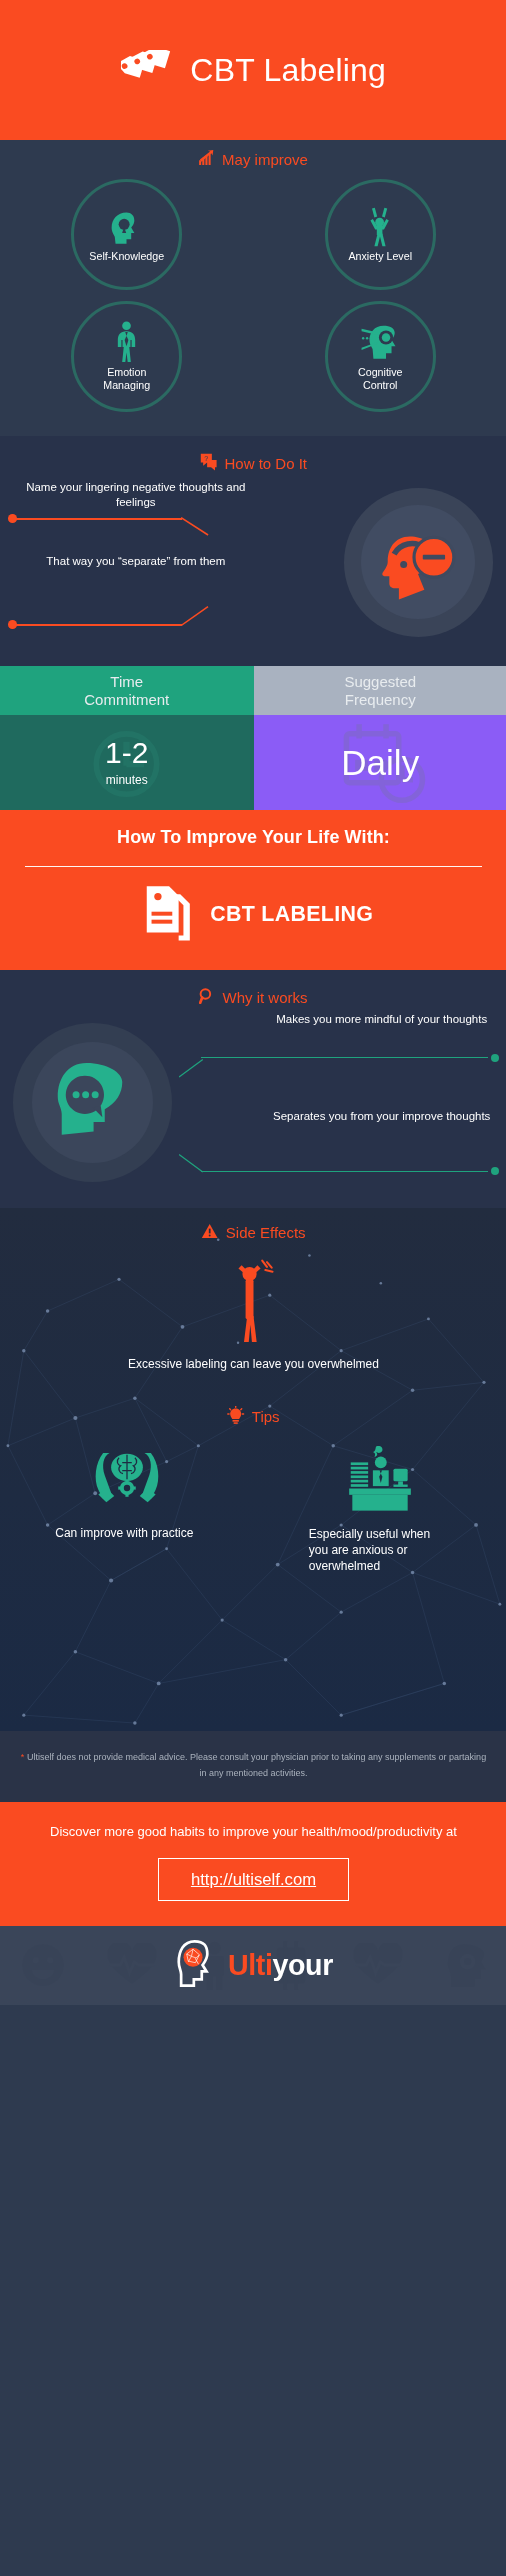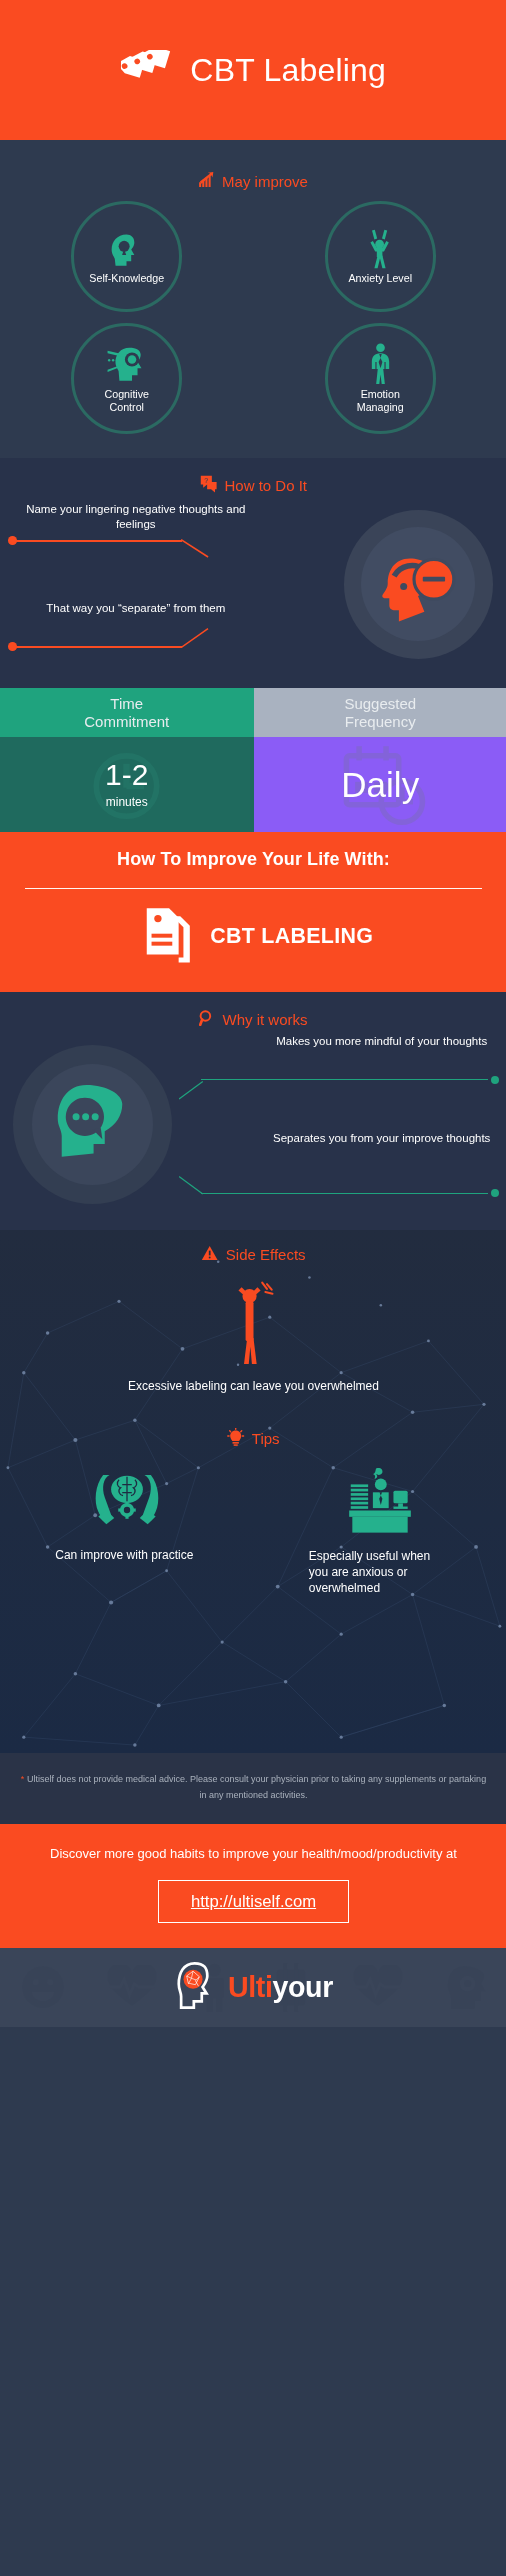--- a/index.html
+++ b/index.html
@@ -28,21 +28,21 @@
   .hdr-title {
     color: #ffffff;
     font-size: 32px;
     font-weight: 400;
     letter-spacing: 0.2px;
   }
 
   
   .s-improve {
     background: #2e3a4f;
-    padding: 32px 0 24px;
+    padding: 10px 0 24px;
   }
   .sec-head {
     display: flex;
     align-items: center;
     justify-content: center;
     gap: 7.1px;
     color: #fa4b21;
     font-size: 15px;
     margin-bottom: 4.8px;
   }
@@ -330,55 +330,55 @@
               <path d="M10 2 l3 11 l3.5 -1 l-3 -11 z"></path>
               <path d="M29 2 l-3 11 l-3.5 -1 l3 -11 z"></path>
               <circle cx="19.5" cy="19" r="5.5"></circle>
               <path d="M8 17 l3 -2 l5 8 h7 l5 -8 l3 2 l-6 11 h-11 z"></path>
               <rect x="16" y="27" width="7" height="8"></rect>
               <path d="M17 33 l-4 16 h4 l3 -12 l3 12 h4 l-4 -16 z"></path>
             </g>
           </svg>
         </span>
         <span class="circ-lbl">Anxiety Level</span>
+      </div>
+
+      <div class="circ">
+        <span class="circ-ico">
+          <svg width="27" height="41" viewBox="0 0 34 52">
+            <g fill="#25b18d">
+              <circle cx="17" cy="6" r="5.5"></circle>
+              <path d="M17 13 c-8 0 -11 5 -11 11 l0 9 l4.5 0 l0 -9 l1.5 0 l0 9 l10 0 l0 -9 l1.5 0 l0 9 l4.5 0 l0 -9 c0 -6 -3 -11 -11 -11 z"></path>
+              <path d="M15.4 14 l3.2 0 l-1.6 5 z" fill="#2e3a4f"></path>
+              <path d="M17 19 l2.4 5 l-2.4 8 l-2.4 -8 z" fill="#2e3a4f"></path>
+              <path d="M13.5 33 l-2 19 h4 l1.5 -12 l1.5 12 h4 l-2 -19 z"></path>
+            </g>
+          </svg>
+        </span>
+        <span class="circ-lbl"><span>Emotion</span><br><span>Managing</span></span>
       </div>
 
       <div class="circ">
         <span class="circ-ico">
           <svg width="41" height="38" viewBox="0 0 52 48">
             <g fill="#25b18d">
               <path d="M30 2 C18 2 12 11 12 20 c0 6 3 9 4 12 l1 12 h16 l0 -7 h7 l0 -9 h5 l-5 -8 c0 0 4 -4 4 -9 C44 5 38 2 30 2 Z"></path>
               <circle cx="33" cy="17" r="9" fill="#2e3a4f"></circle>
               <circle cx="33" cy="17" r="5.4"></circle>
               <path d="M24 11 L2 6 L2 9 L22 14 Z"></path>
               <path d="M24 22 L2 30 L2 33 L22 25 Z"></path>
               <circle cx="4" cy="18" r="1.5"></circle>
                 <circle cx="9" cy="18" r="1.5"></circle>
                 <circle cx="14" cy="18" r="1.5"></circle>
             </g>
           </svg>
         </span>
         <span class="circ-lbl"><span>Cognitive</span><br><span>Control</span></span>
       </div>
 
-      <div class="circ">
-        <span class="circ-ico">
-          <svg width="27" height="41" viewBox="0 0 34 52">
-            <g fill="#25b18d">
-              <circle cx="17" cy="6" r="5.5"></circle>
-              <path d="M17 13 c-8 0 -11 5 -11 11 l0 9 l4.5 0 l0 -9 l1.5 0 l0 9 l10 0 l0 -9 l1.5 0 l0 9 l4.5 0 l0 -9 c0 -6 -3 -11 -11 -11 z"></path>
-              <path d="M15.4 14 l3.2 0 l-1.6 5 z" fill="#2e3a4f"></path>
-              <path d="M17 19 l2.4 5 l-2.4 8 l-2.4 -8 z" fill="#2e3a4f"></path>
-              <path d="M13.5 33 l-2 19 h4 l1.5 -12 l1.5 12 h4 l-2 -19 z"></path>
-            </g>
-          </svg>
-        </span>
-        <span class="circ-lbl"><span>Emotion</span><br><span>Managing</span></span>
-      </div>
-
     </div>
   </div>
 
   <div class="s-how">
     <div class="sec-head">
       <span>
         <svg width="17.4" height="17.4" viewBox="0 0 22 22" style="font-size:19px">
           <g fill="#fa4b21">
             <path d="M1 1 h14 v11 h-6 l-5 4 v-4 h-3 z"></path>
             <path d="M9 9 h12 v9 h-2 v4 l-5 -4 h-5 z"></path>
@@ -407,21 +407,21 @@
 
       <div class="how-row" style="top:0;">
         <div class="how-txt" style="margin-left:4.8px;">Name your lingering negative thoughts and feelings</div>
       </div>
       <div class="how-line" style="left:11px; top:38px; width:171px;"></div>
       <div class="how-dot" style="left:8px; top:34px;"></div>
       <svg class="how-diag" style="left:181px; top:36px;" width="32" height="20.6" viewBox="0 0 40 26">
         <line x1="0" y1="2" x2="34" y2="24" stroke="#fa4b21" stroke-width="2"></line>
       </svg>
 
-      <div class="how-row" style="top:99px;">
+      <div class="how-row" style="top:74px;">
         <div class="how-txt" style="margin-left:4.8px;">That way you “separate” from them</div>
       </div>
       <div class="how-line" style="left:11px; top:144px; width:171px;"></div>
       <div class="how-dot" style="left:8px; top:140px;"></div>
       <svg class="how-diag" style="left:181px; top:125px;" width="32" height="22" viewBox="0 0 40 28">
         <line x1="0" y1="26" x2="34" y2="2" stroke="#fa4b21" stroke-width="2"></line>
       </svg>
     </div>
   </div>
 

